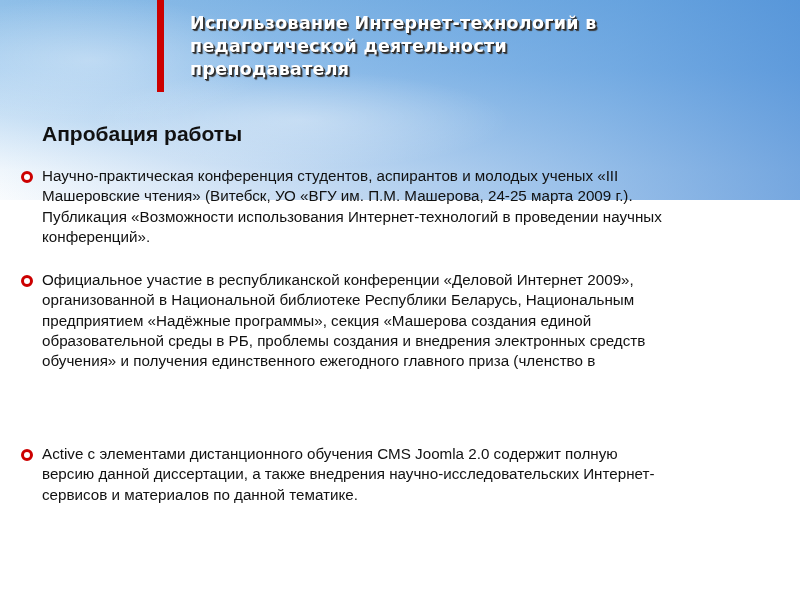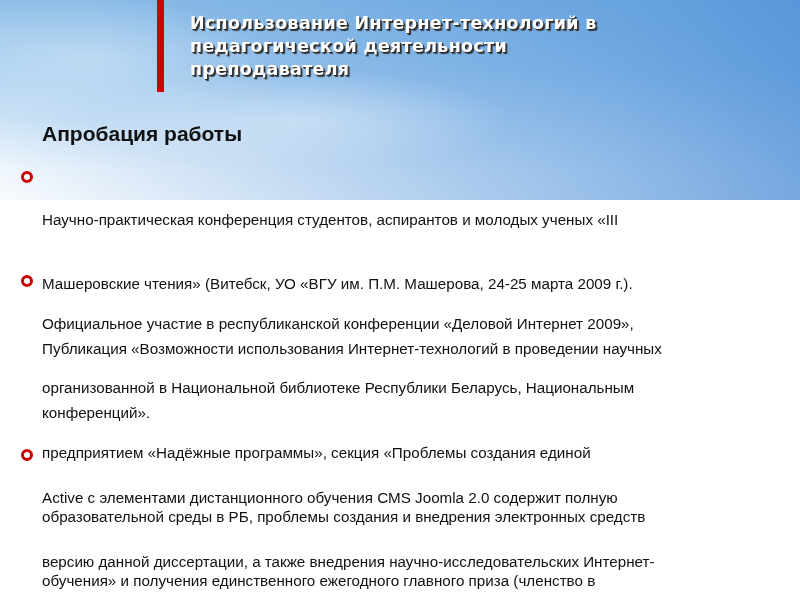--- a/index.html
+++ b/index.html
@@ -37,21 +37,21 @@
     }
     .bullet-icon {
       position: absolute; left: 21px; top: 5px; width: 6px; height: 6px;
       border: 3px solid #cc0000; border-radius: 50%; background: #ffffff;
       box-sizing: content-box;
     }
     .bullet-text {
       position: absolute; left: 42px; width: 745px;
       font-size: 15.2px; line-height: 20.3px; color: #111111;
     }
-    .bullet-text span { display: block; white-space: nowrap; margin-top: 44px; }
+    .bullet-text span { display: block; white-space: nowrap; }
   </style>
 </head>
 <body>
 
 <div class="sky"></div>
 <div class="red-bar"></div>
 
 <div class="title">
   <span>Использование Интернет-технологий в</span>
   <span>педагогической деятельности</span>
@@ -69,21 +69,21 @@
       <span>Публикация «Возможности использования Интернет-технологий в проведении научных</span>
       <span>конференций».</span>
     </div>
   </div>
 
   <div class="bullet" style="top:104px;">
     <span class="bullet-icon"></span>
     <div class="bullet-text">
       <span>Официальное участие в республиканской конференции «Деловой Интернет 2009»,</span>
       <span>организованной в Национальной библиотеке Республики Беларусь,  Национальным</span>
-      <span>предприятием «Надёжные программы», секция «Проблемы создания единой</span>
+      <span>предприятием «Надёжные программы», секция «Машерова создания единой</span>
       <span>образовательной среды в РБ, проблемы создания и внедрения электронных средств</span>
       <span>обучения» и получения единственного  ежегодного главного приза (членство в</span>
     </div>
   </div>
 
   <div class="bullet" style="top:278px;">
     <span class="bullet-icon"></span>
     <div class="bullet-text">
       <span>Active с элементами дистанционного обучения CMS Joomla 2.0 содержит полную</span>
       <span>версию данной диссертации, а также внедрения научно-исследовательских Интернет-</span>

